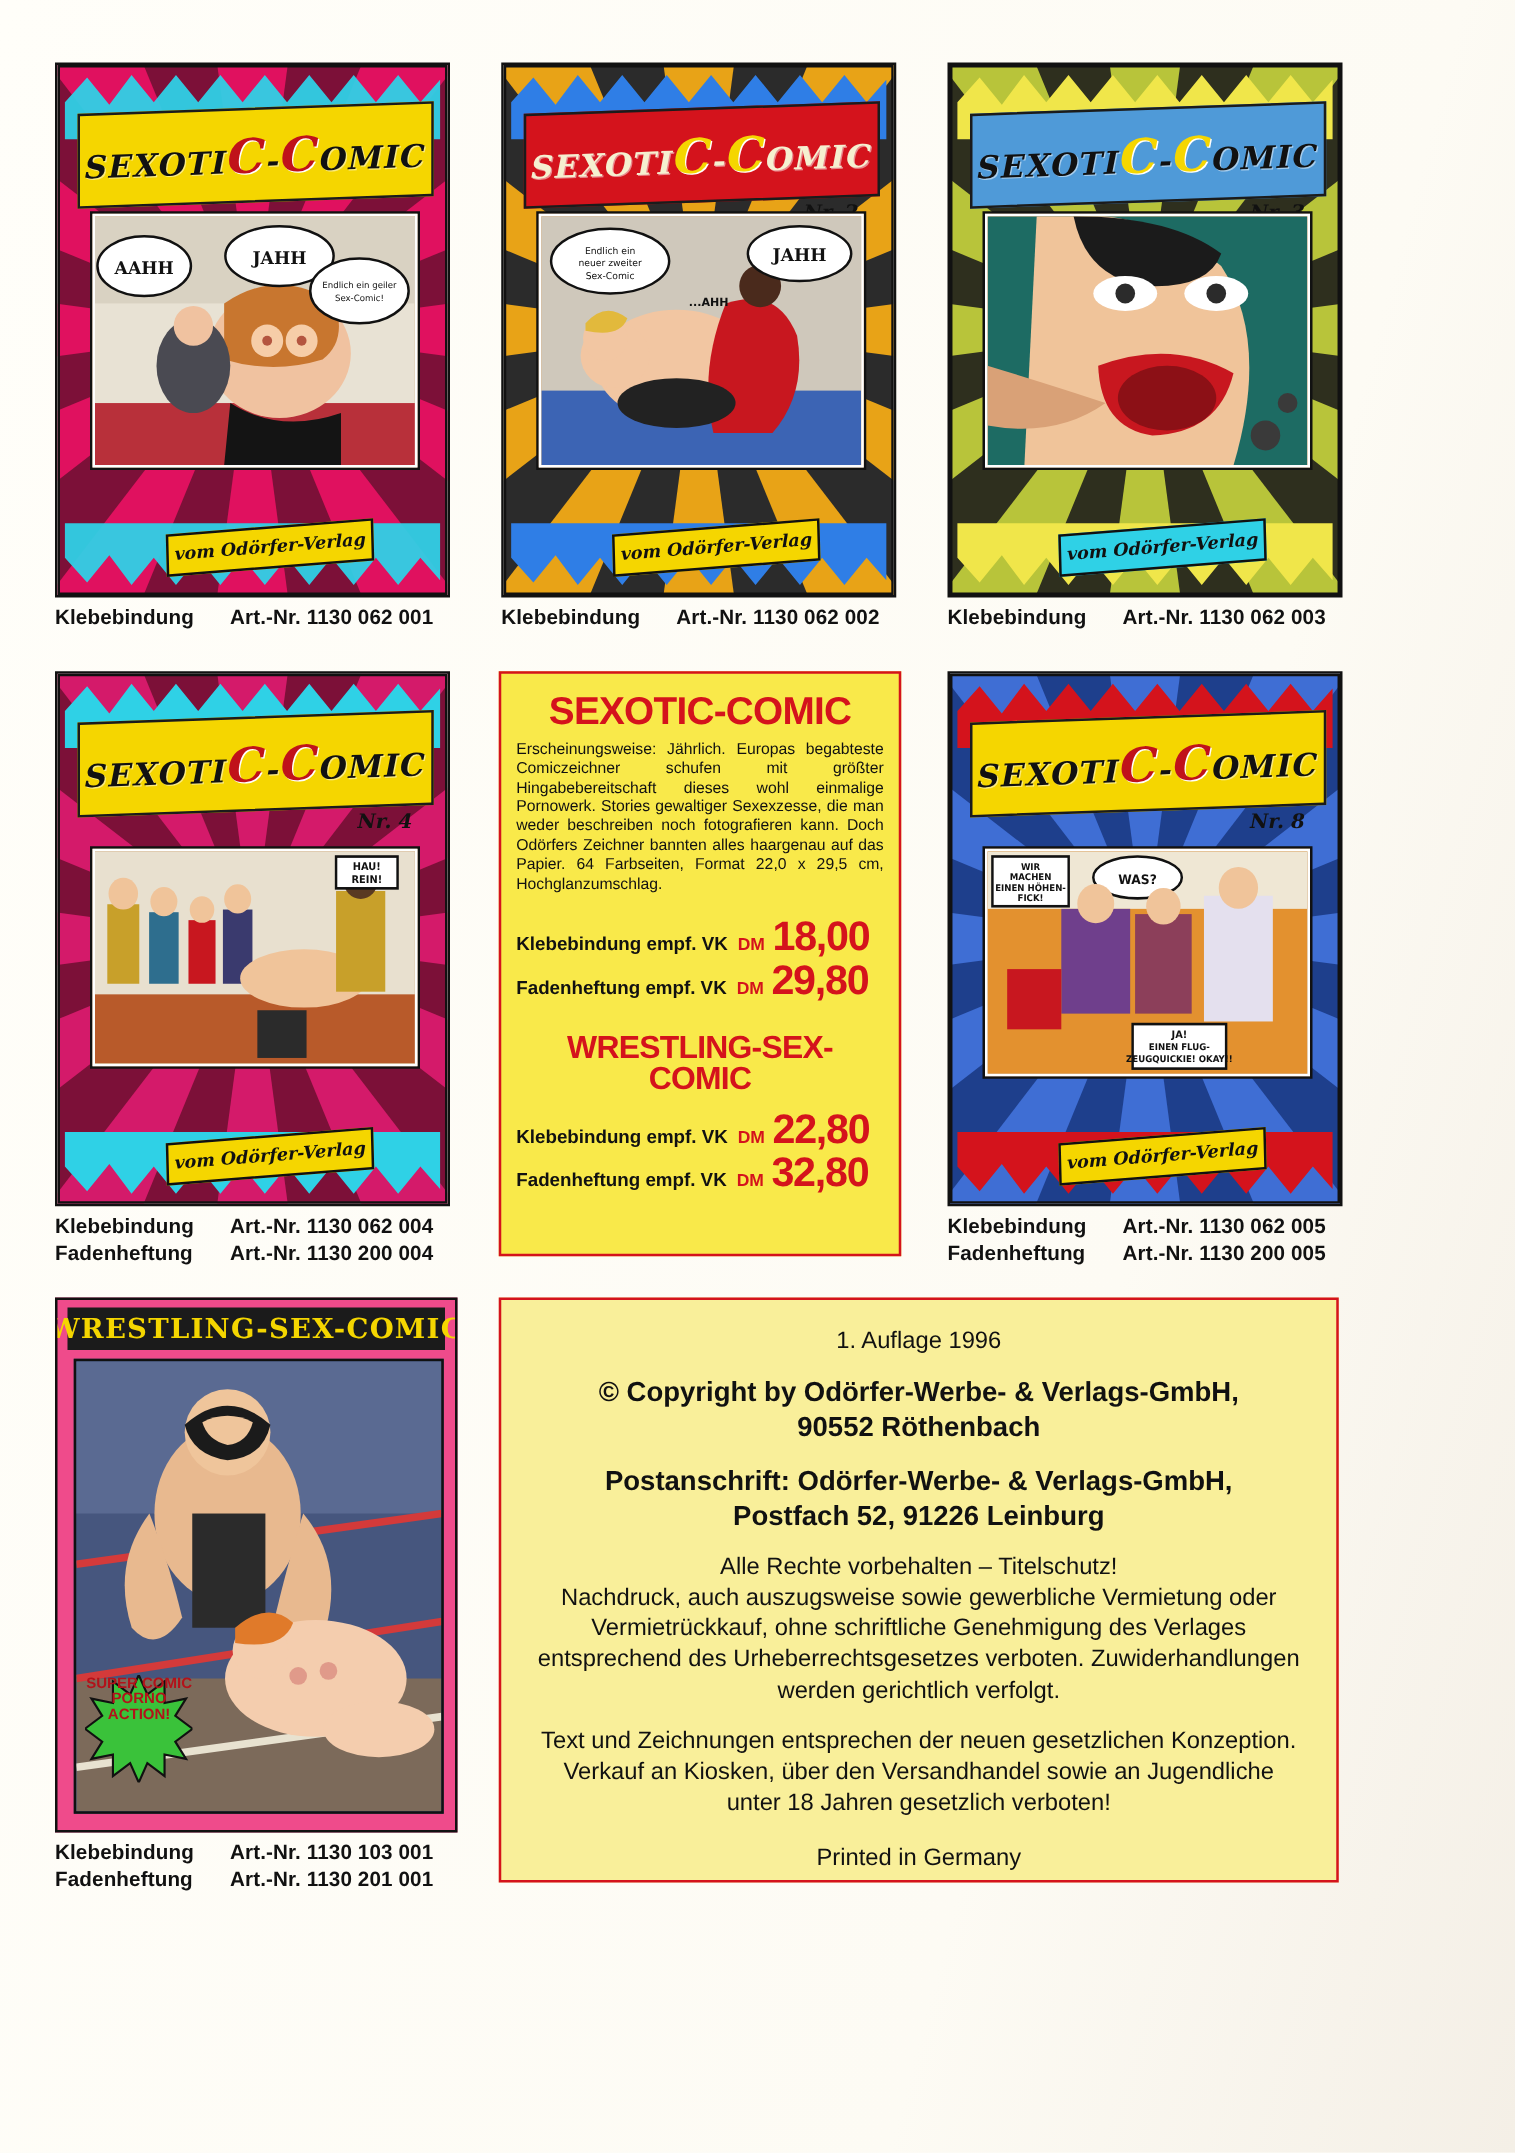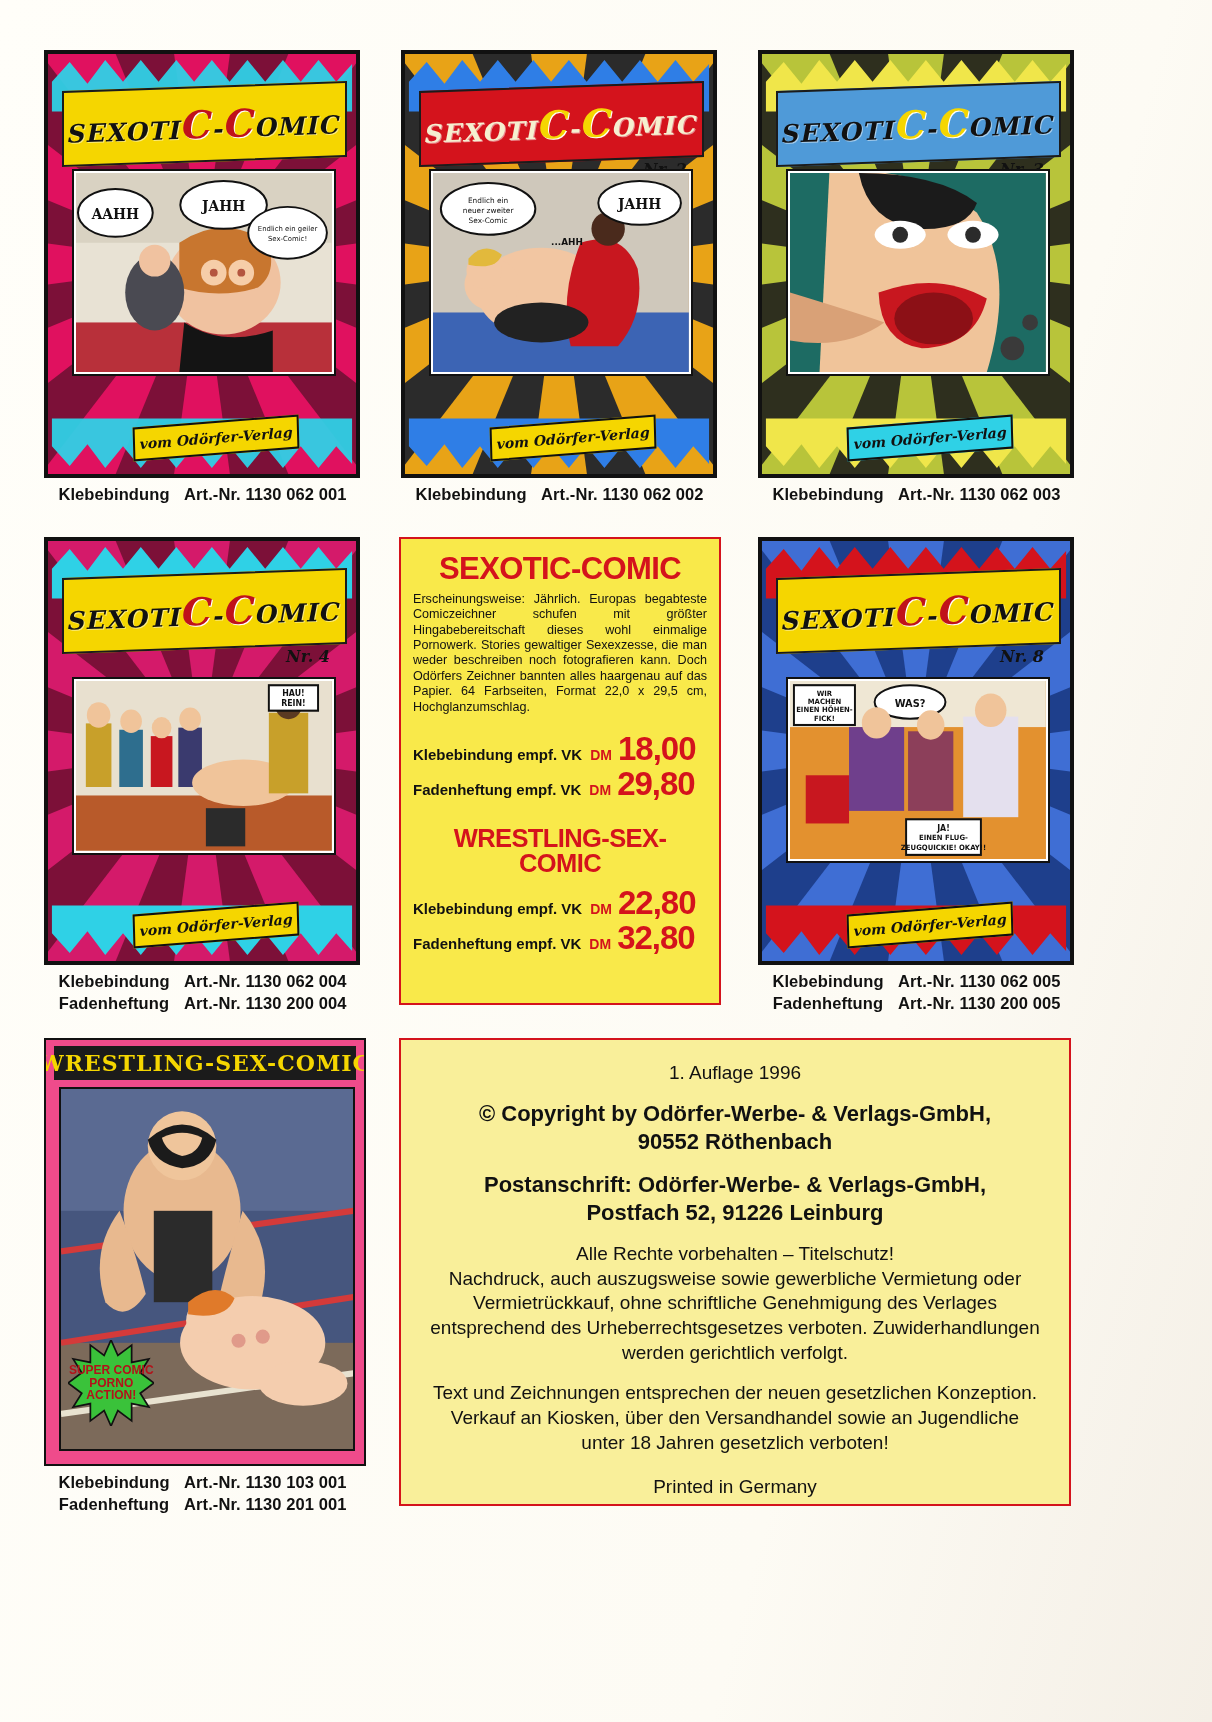--- a/index.html
+++ b/index.html
@@ -159,21 +159,20 @@
     background: #3a4a6a;
   }
   .wart svg { display: block; width: 100%; height: 100%; }
   .wbadge {
     position: absolute;
     left: 7%;
     bottom: 9%;
     width: 86px;
     height: 86px;
     display: flex;
-    align-items: center;
     justify-content: center;
     text-align: center;
   }
   .wbadge .star { position: absolute; inset: 0; }
   .wbadge .txt {
     position: relative;
     font-family: "Liberation Sans", sans-serif;
     font-weight: bold;
     font-size: 12px;
     line-height: 1.05;
@@ -186,21 +185,21 @@
     font-size: 16.5px;
     font-weight: bold;
     color: #111;
     letter-spacing: .1px;
   }
   .caption .row {
     display: flex;
     white-space: nowrap;
   }
   .caption .row + .row { margin-top: 3px; }
-  .caption .k { width: 140px; text-align: center; }
+  .caption .k { width: 140px; }
   .caption .a { }
 
   
   .pricebox {
     position: relative;
     width: 322px;
     height: 468px;
     background: #f9e94a;
     border: 2px solid #d4131c;
     box-sizing: border-box;

